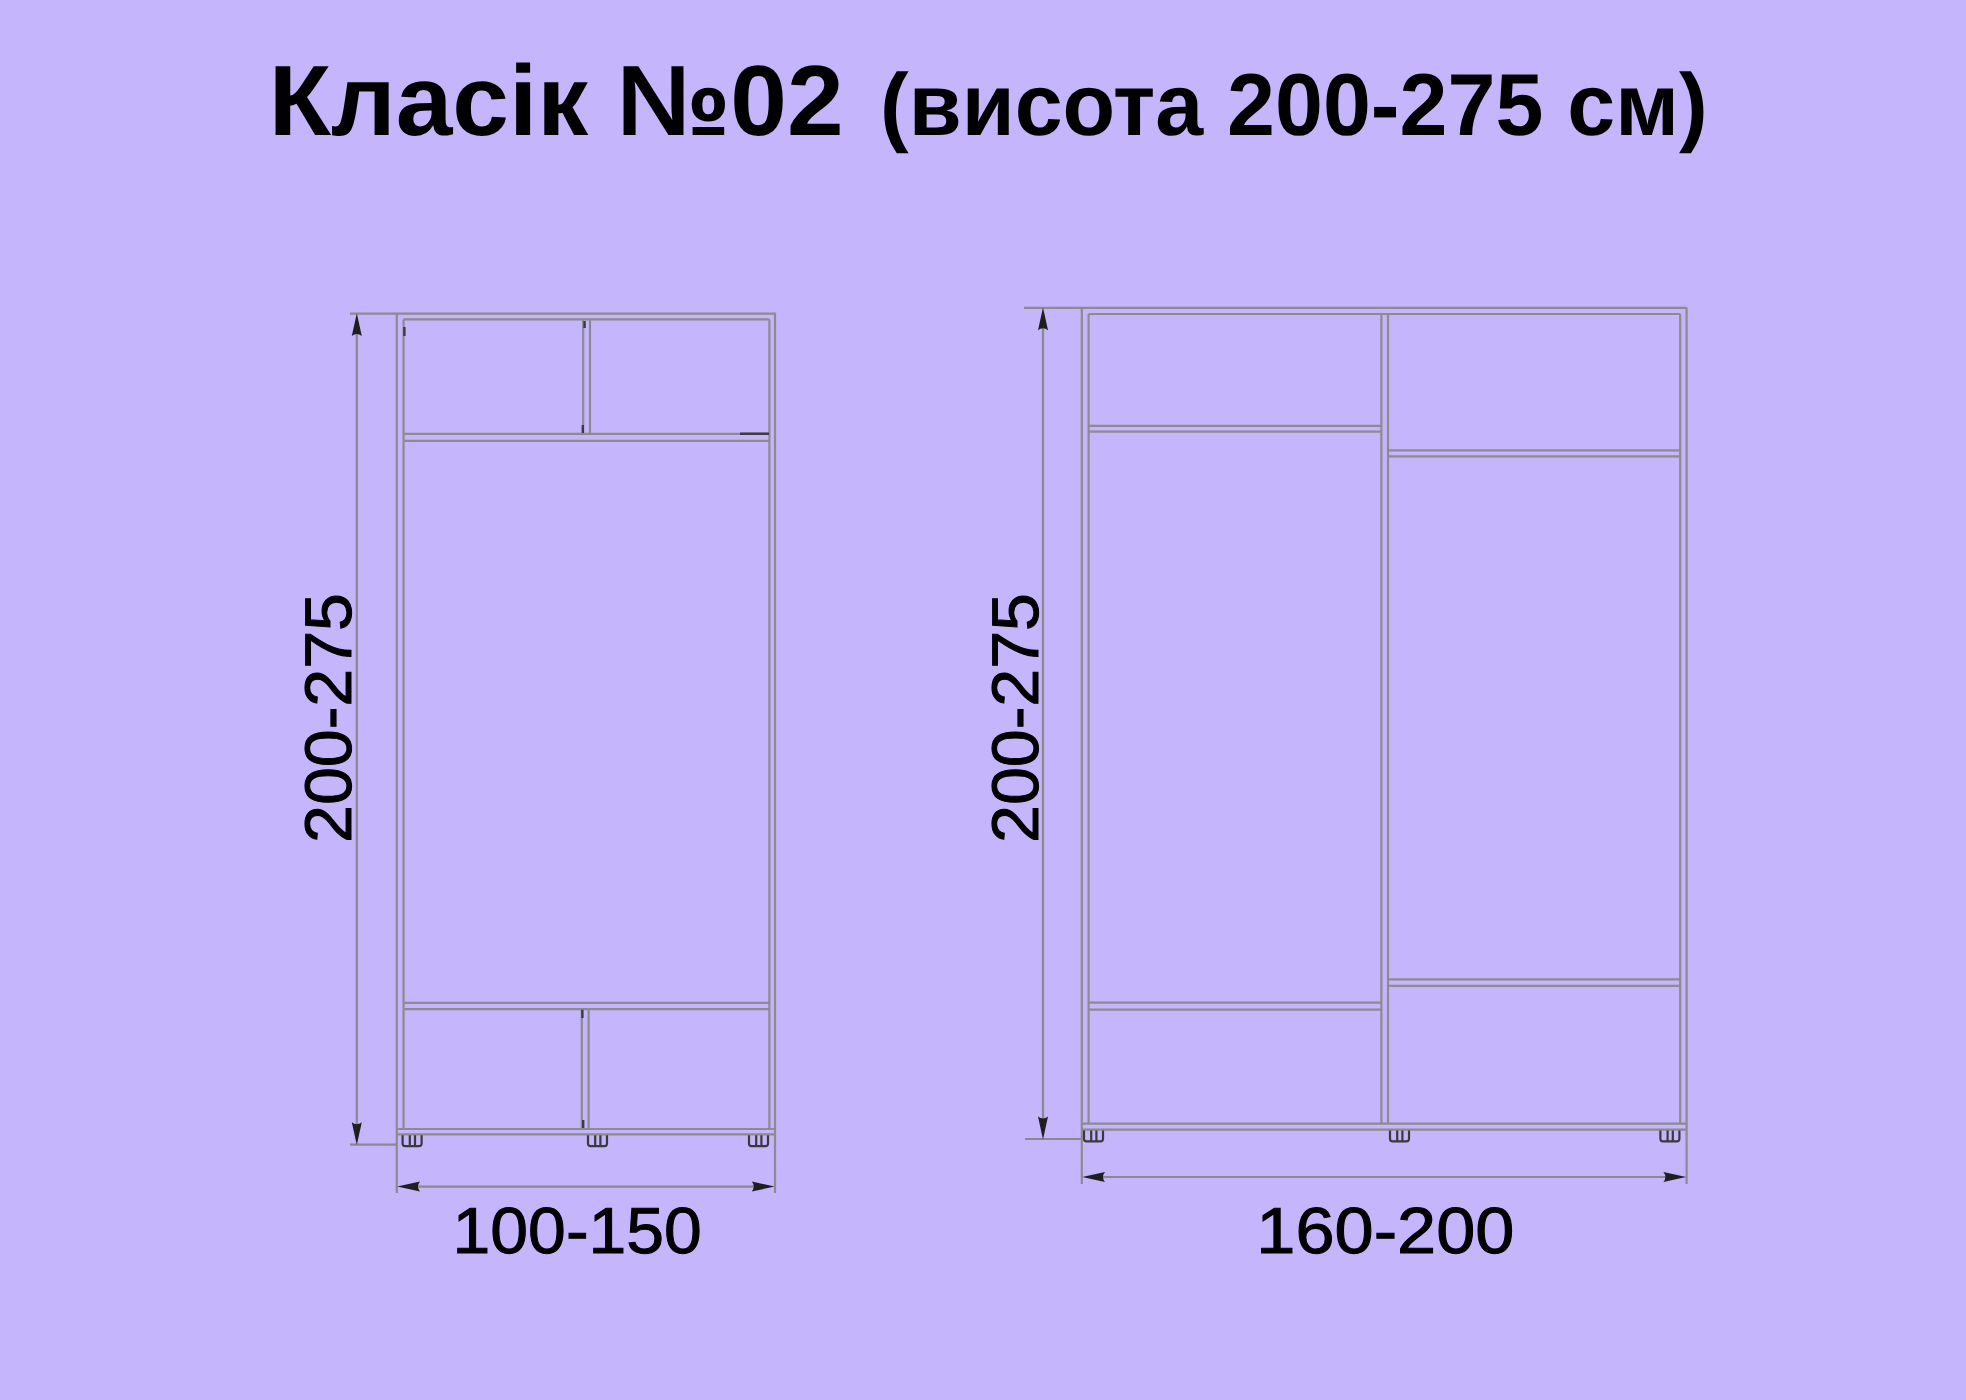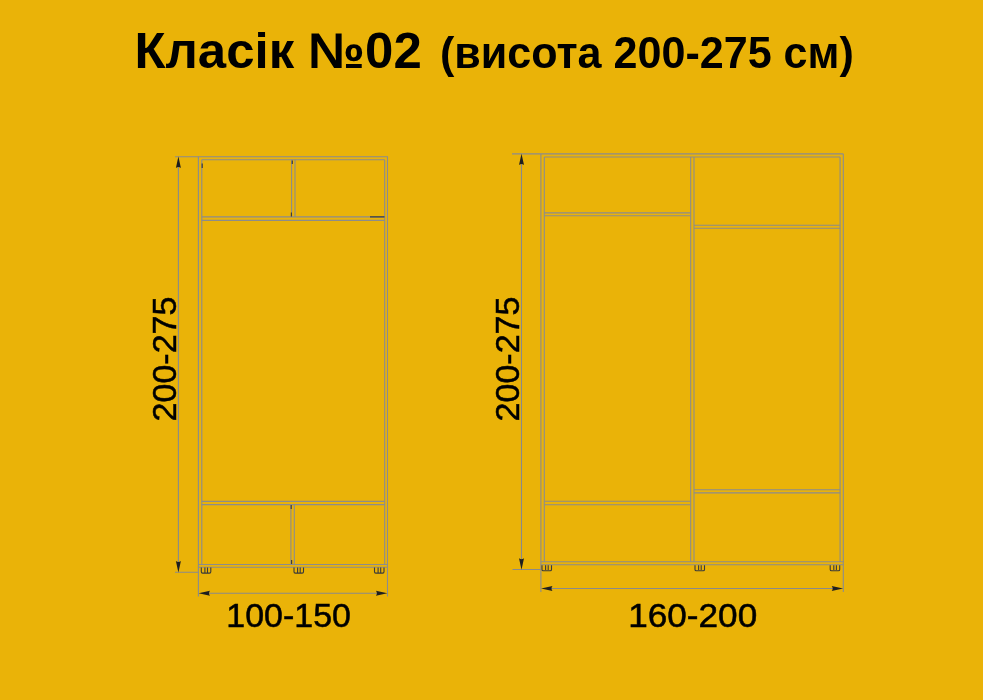--- a/index.html
+++ b/index.html
@@ -1,16 +1,16 @@
 <!DOCTYPE html>
 <html><head>
 <meta charset="utf-8">
 <style>
   html,body{margin:0;padding:0;background:#fff;}
-  #page{position:relative;width:983px;height:700px;background:#eab308;overflow:hidden;}
+  #page{position:relative;width:983px;height:700px;background:#c4b5fd;overflow:hidden;}
   svg{position:absolute;left:0;top:0;}
   text{font-family:"Liberation Sans",sans-serif;fill:#000;}
 </style>
 </head>
 <body>
 
 <div id="page">
 <svg width="983" height="700" viewBox="0 0 983 700">
 
   <g>

